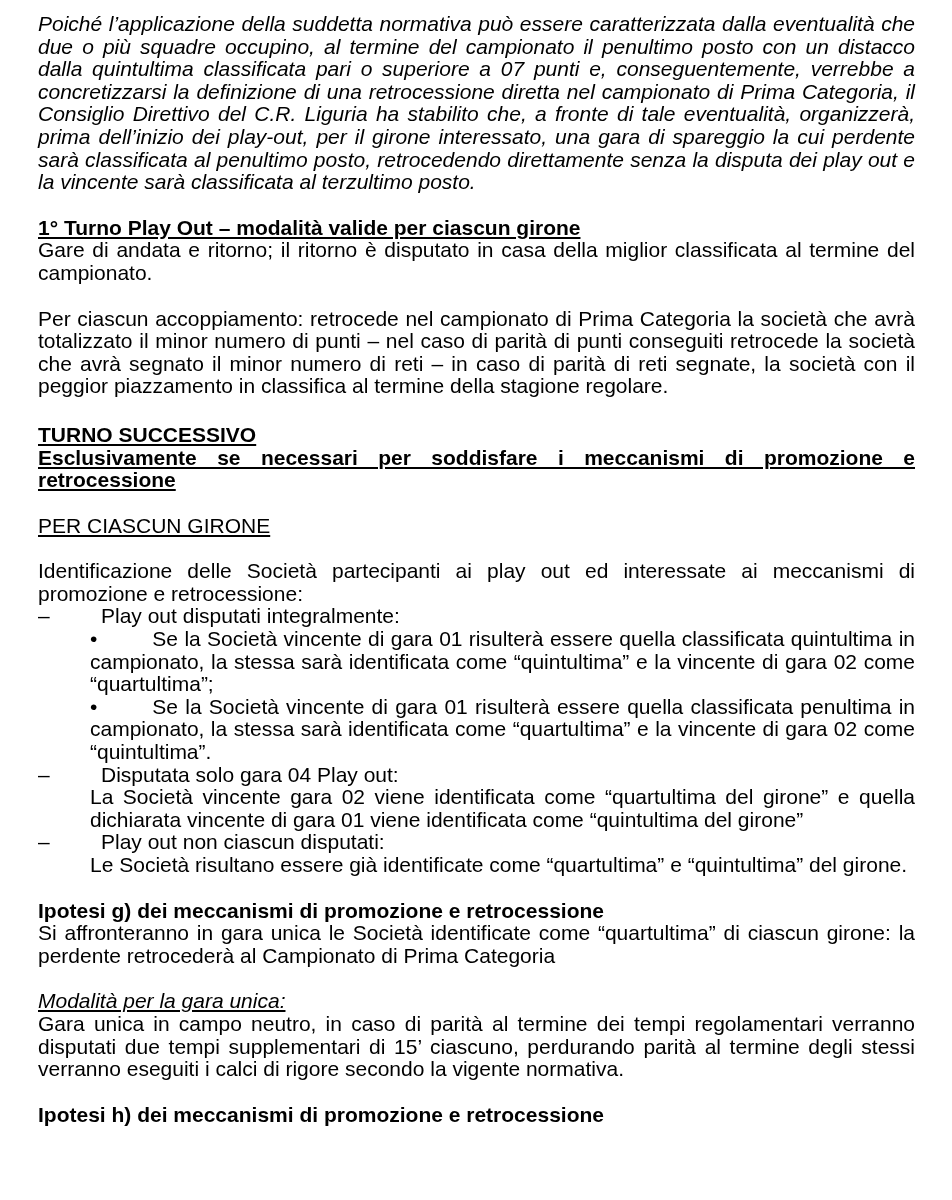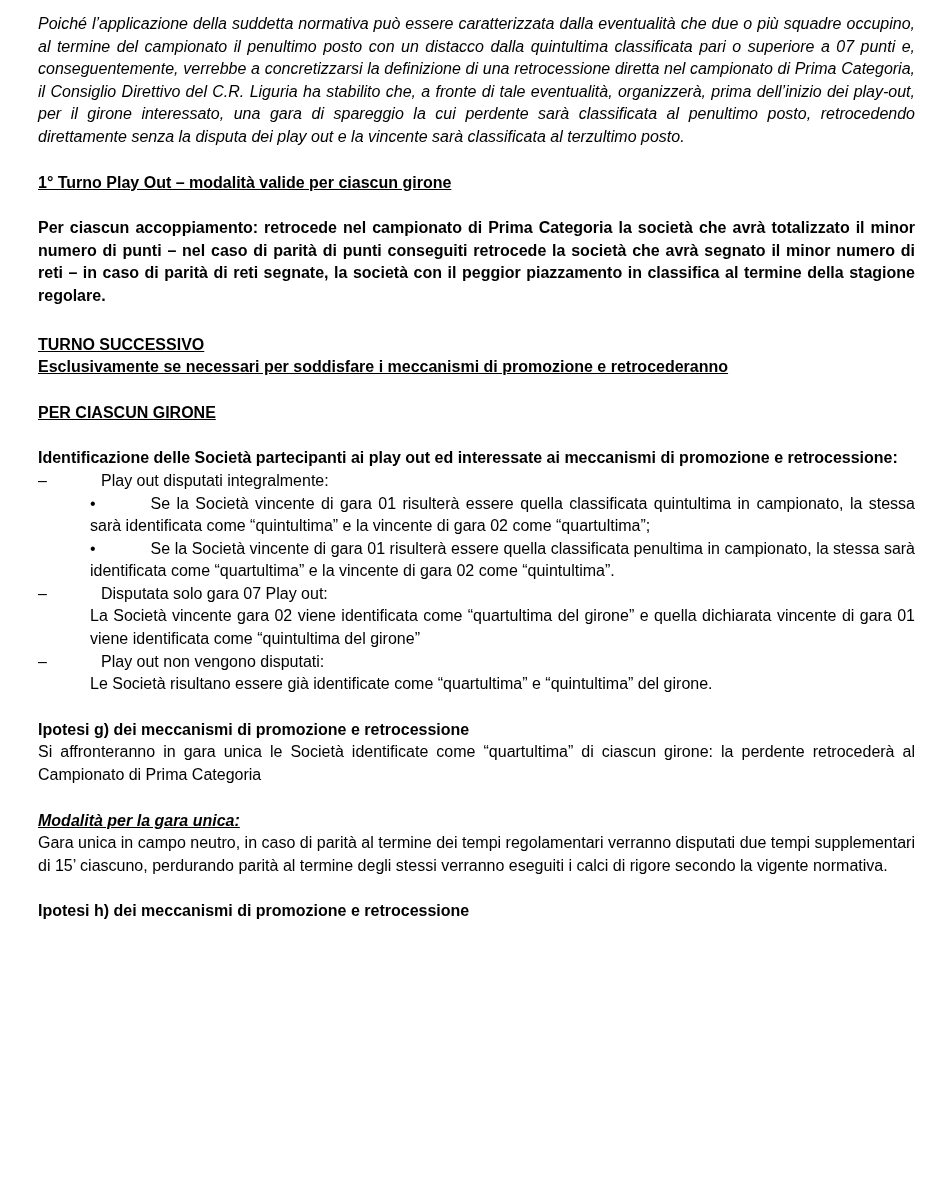--- a/index.html
+++ b/index.html
@@ -9,26 +9,26 @@
   }
   .page {
     position: relative;
     width: 952px;
     height: 1200px;
     box-sizing: border-box;
     background: #ffffff;
     color: #000000;
     padding: 13px 37px 0 38px;
     font-family: "Liberation Sans", "DejaVu Sans", sans-serif;
-    font-size: 16px;
+    font-size: 21px;
     line-height: 22.6px;
     overflow: hidden;
   }
   p { margin: 0; padding: 0; text-align: justify; }
-  .gap { margin-top: 23px; font-weight: bold; }
+  .gap { margin-top: 23px; }
   .gap-lg { margin-top: 26px; }
   .italic { font-style: italic; }
   .bold { font-weight: bold; }
   .u { text-decoration: underline; }
   .center { }
   .left { text-align: left; }
   
   .dash-item { text-align: left; }
   .dash-col { display: inline-block; width: 63px; }
   
@@ -37,40 +37,41 @@
   .tab2 { display: inline-block; width: 55px; }
 </style>
 </head>
 <body>
 
 <div class="page">
 
   <p class="italic">Poiché l’applicazione della suddetta normativa può essere caratterizzata dalla eventualità che due o più squadre occupino, al termine del campionato il penultimo posto con un distacco dalla quintultima classificata pari o superiore a 07 punti e, conseguentemente, verrebbe a concretizzarsi la definizione di una retrocessione diretta nel campionato di Prima Categoria, il Consiglio Direttivo del C.R. Liguria ha stabilito che, a fronte di tale eventualità, organizzerà, prima dell’inizio dei play-out, per il girone interessato, una gara di spareggio la cui perdente sarà classificata al penultimo posto, retrocedendo direttamente senza la disputa dei play out e la vincente sarà classificata al terzultimo posto.</p>
 
   <p class="gap bold u left">1° Turno Play Out – modalità valide per ciascun girone</p>
+  <p>Gare di andata e ritorno; il ritorno è disputato in casa della miglior classificata al termine del campionato.</p>
 
   <p class="gap">Per ciascun accoppiamento: retrocede nel campionato di Prima Categoria la società che avrà totalizzato il minor numero di punti – nel caso di parità di punti conseguiti retrocede la società che avrà segnato il minor numero di reti – in caso di parità di reti segnate, la società con il peggior piazzamento in classifica al termine della stagione regolare.</p>
 
   <p class="gap-lg bold u center">TURNO SUCCESSIVO</p>
-  <p class="bold u center">Esclusivamente se necessari per soddisfare i meccanismi di promozione e retrocederanno</p>
+  <p class="bold u center">Esclusivamente se necessari per soddisfare i meccanismi di promozione e retrocessione</p>
 
   <p class="gap u left">PER CIASCUN GIRONE</p>
 
   <p class="gap">Identificazione delle Società partecipanti ai play out ed interessate ai meccanismi di promozione e retrocessione:</p>
 
   <p class="dash-item"><span class="dash-col">–</span><span>Play out disputati integralmente:</span></p>
 
   <p class="hang"><span>•</span><span class="tab2"></span><span>Se la Società vincente di gara 01 risulterà essere quella classificata quintultima in campionato, la stessa sarà identificata come “quintultima” e la vincente di gara 02 come “quartultima”;</span></p>
 
   <p class="hang"><span>•</span><span class="tab2"></span><span>Se la Società vincente di gara 01 risulterà essere quella classificata penultima in campionato, la stessa sarà identificata come “quartultima” e la vincente di gara 02 come “quintultima”.</span></p>
 
-  <p class="dash-item"><span class="dash-col">–</span><span>Disputata solo gara 07 Play out:</span></p>
+  <p class="dash-item"><span class="dash-col">–</span><span>Disputata solo gara 04 Play out:</span></p>
   <p class="hang">La Società vincente gara 02 viene identificata come “quartultima del girone” e quella dichiarata vincente di gara 01 viene identificata come “quintultima del girone”</p>
 
-  <p class="dash-item"><span class="dash-col">–</span><span>Play out non vengono disputati:</span></p>
+  <p class="dash-item"><span class="dash-col">–</span><span>Play out non ciascun disputati:</span></p>
   <p class="hang left">Le Società risultano essere già identificate come “quartultima” e “quintultima” del girone.</p>
 
   <p class="gap bold left">Ipotesi g) dei meccanismi di promozione e retrocessione</p>
   <p>Si affronteranno in gara unica le Società identificate come “quartultima” di ciascun girone: la perdente retrocederà al Campionato di Prima Categoria</p>
 
   <p class="gap italic u left">Modalità per la gara unica:</p>
   <p>Gara unica in campo neutro, in caso di parità al termine dei tempi regolamentari verranno disputati due tempi supplementari di 15’ ciascuno, perdurando parità al termine degli stessi verranno eseguiti i calci di rigore secondo la vigente normativa.</p>
 
   <p class="gap bold left">Ipotesi h) dei meccanismi di promozione e retrocessione</p>
 

